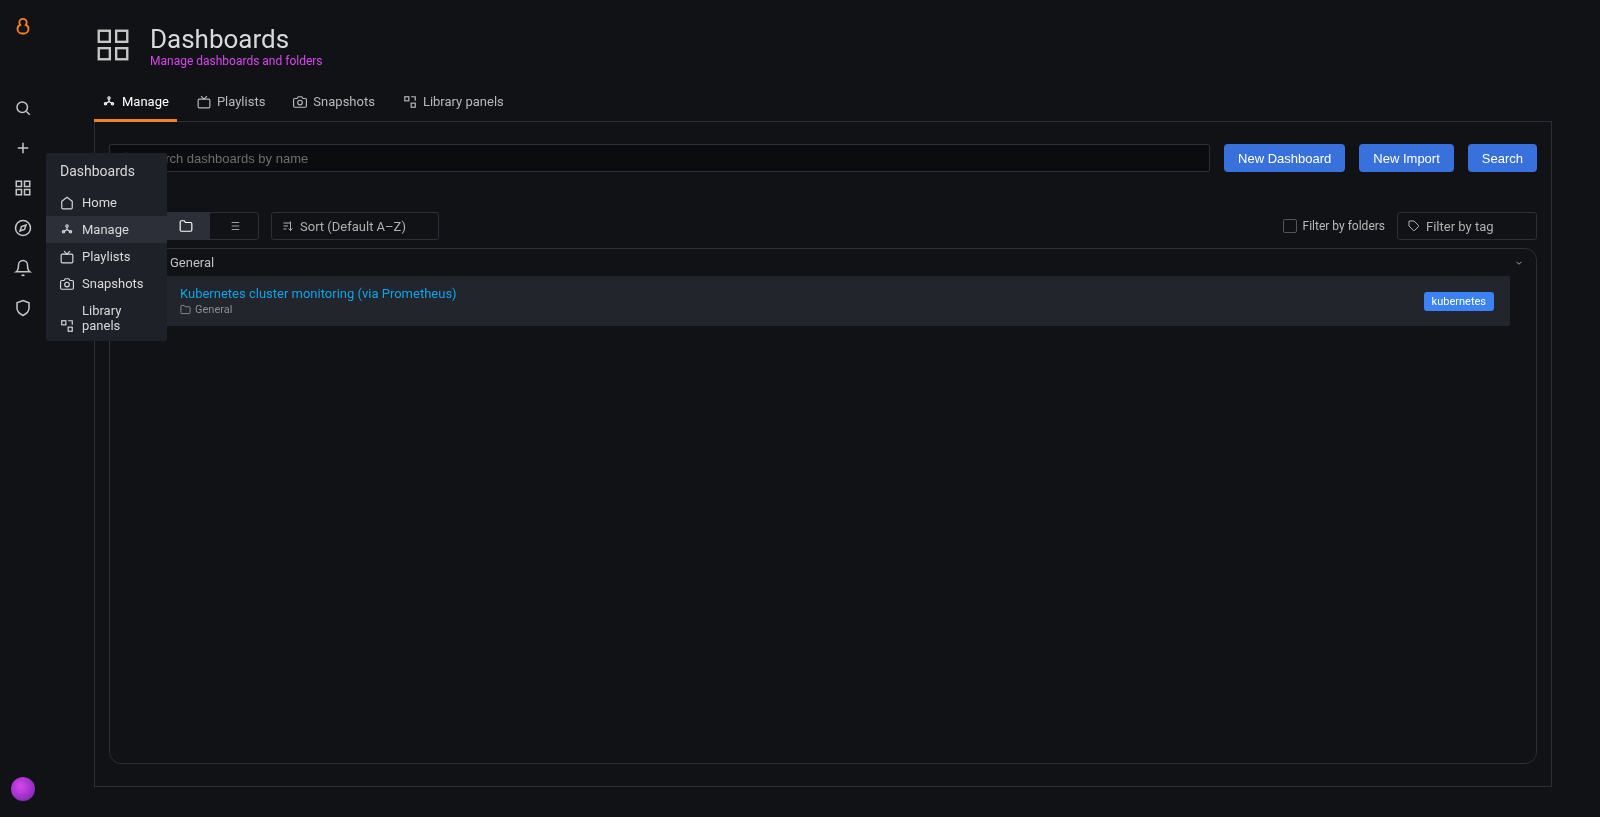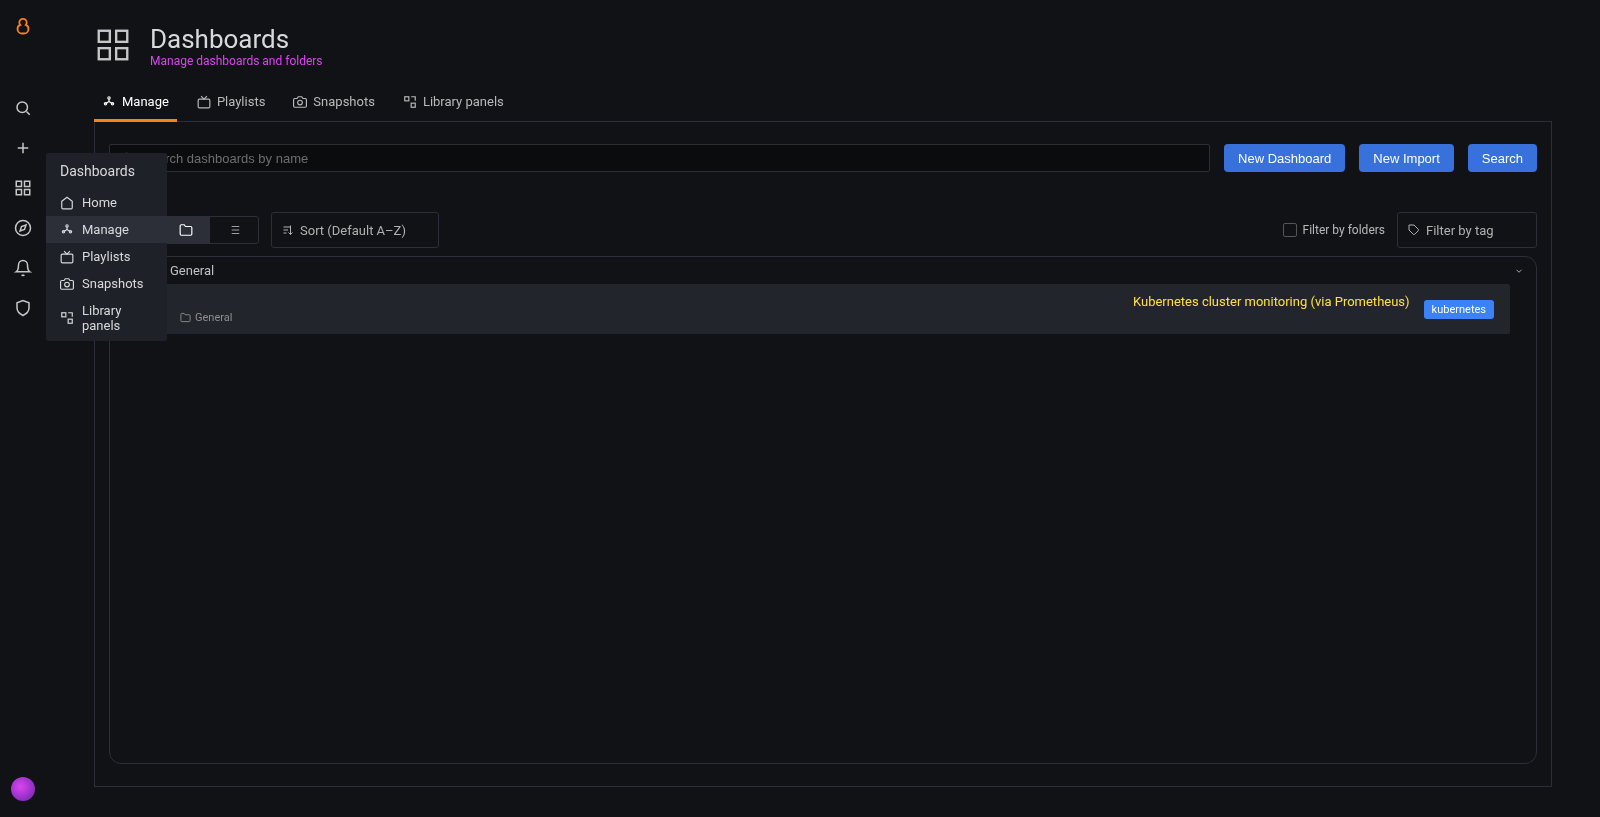--- a/index.html
+++ b/index.html
@@ -46,21 +46,21 @@
   border-radius: 2px;
   padding-bottom: 2px;
   z-index: 20;
 }
 .flyout-header {
   padding: 10px 14px;
   font-size: 14px;
   color: #d8d9da;
 }
 .flyout-item {
-  display: flex; align-items: center; gap: 8px;
+  display: flex; align-items: flex-end; gap: 8px;
   padding: 6px 14px;
   font-size: 13px;
   color: #d8d9da;
   cursor: pointer;
 }
 .flyout-item.active, .flyout-item:hover { background: #2c2f38; }
 .main {
   flex: 1;
   padding: 24px 48px 0 48px;
   display: flex;
@@ -150,21 +150,21 @@
   width: 48px;
   display: flex; align-items: center; justify-content: center;
   color: #9e9e9e;
   cursor: pointer;
 }
 .view-btn.active { background: #2c2f38; color: #fff; }
 .select-box {
   display: flex; align-items: center; gap: 6px;
   border: 1px solid #2c2f38;
   border-radius: 3px;
-  height: 36px;
+  height: 28px;
   padding: 0 10px;
   font-size: 13px;
   color: #b0b0b0;
   cursor: pointer;
 }
 .select-box .chev { margin-left: auto; padding-left: 16px; }
 .sort-box { min-width: 160px; }
 .tag-box { min-width: 140px; }
 .tb-spacer { flex: 1; }
 .filter-starred { display: flex; align-items: center; gap: 6px; font-size: 12px; color: #b9b9b9; }
@@ -183,21 +183,21 @@
 }
 .dash-row {
   margin: 0 26px 6px 26px;
   background: #22252b;
   border-radius: 2px;
   display: flex; align-items: center;
   padding: 10px 16px;
   gap: 14px;
 }
 .dash-main { flex: 1; }
-.dash-title { font-size: 13px; color: #fde047; margin-bottom: 2px; text-align: right; }
+.dash-title { font-size: 13px; color: #0ea5e9; margin-bottom: 2px; }
 .dash-folder { display: flex; align-items: center; gap: 4px; font-size: 11px; color: #8e8e8e; }
 .tag {
   display: inline-block;
   padding: 3px 8px;
   background: #3b82f6;
   border-radius: 3px;
   font-size: 11px;
   color: #fff;
 }
 svg { flex-shrink: 0; }

